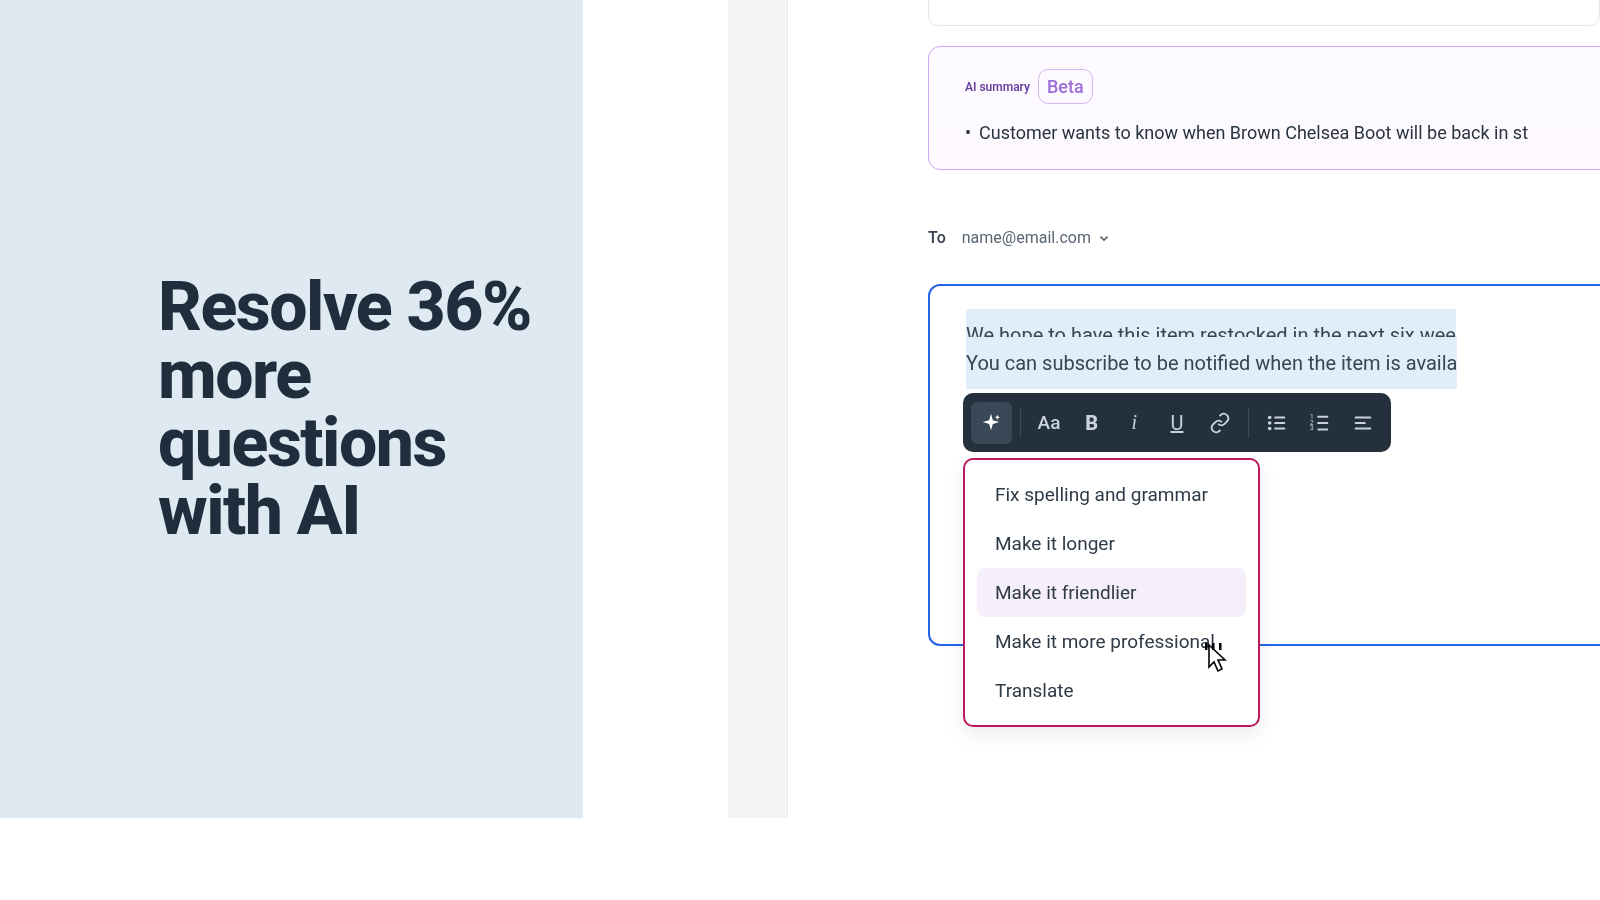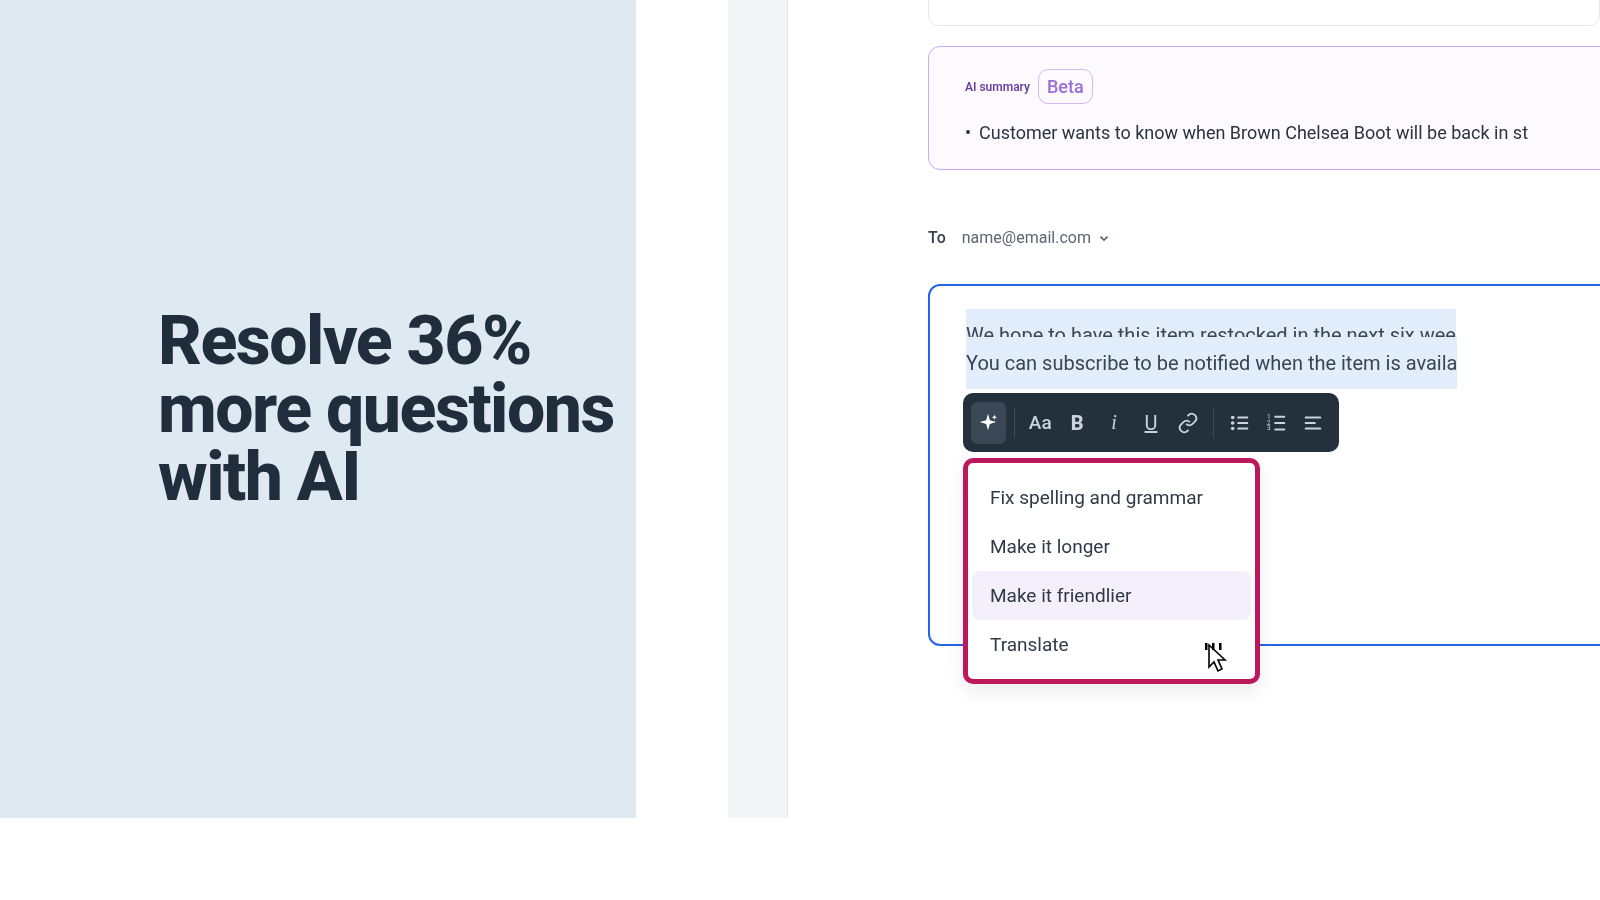--- a/index.html
+++ b/index.html
@@ -12,21 +12,21 @@
       width: 1600px;
       height: 900px;
       overflow: hidden;
       position: relative;
       background: #fff;
     }
     .left-panel {
       position: absolute;
       left: 0;
       top: 0;
-      width: 636px;
+      width: 583px;
       height: 818px;
       background: #dee9f1;
       display: flex;
       align-items: center;
       padding-left: 158px;
     }
     .headline {
       font-size: 68px;
       font-weight: 800;
       line-height: 1.0;
@@ -133,21 +133,21 @@
       line-height: 1.38;
     }
     .draft-text .highlight {
       background: #e1edfb;
       padding: 14px 0;
     }
     .toolbar {
       position: absolute;
       left: 963px;
       top: 393px;
-      width: 376px;
+      width: 428px;
       height: 59px;
       background: #25303d;
       border-radius: 10px;
       display: flex;
       align-items: center;
       padding: 0 8px;
       gap: 2px;
       z-index: 5;
     }
     .toolbar-btn {
@@ -169,24 +169,24 @@
       margin: 0 6px;
     }
     .toolbar svg { display:block; }
     .sparkle-icon svg { fill:#fff; }
     .dropdown-menu {
       position: absolute;
       left: 963px;
       top: 458px;
       width: 297px;
       background: #fff;
-      border: 5px solid #be185d;
+      border: 2px solid #be185d;
       border-radius: 10px;
       box-shadow: 0 8px 20px rgba(0,0,0,0.08);
-      padding: 10px 4px;
+      padding: 10px 12px;
       z-index: 4;
     }
     .menu-item {
       padding: 13px 18px;
       font-size: 19px;
       color: #2f3a47;
       border-radius: 8px;
     }
     .menu-item.hover {
       background: #f4effa;
@@ -291,20 +291,21 @@
       <rect x="3" y="11" width="12" height="2.2" rx="1"></rect>
       <rect x="3" y="17" width="18" height="2.2" rx="1"></rect>
     </svg>
   </div>
 </div>
 
 <div class="dropdown-menu">
   <div class="menu-item">Fix spelling and grammar</div>
   <div class="menu-item">Make it longer</div>
   <div class="menu-item hover">Make it friendlier</div>
+  <div class="menu-item">Make it more professional</div>
   <div class="menu-item">Translate</div>
 </div>
 
 <div class="cursor-icon">
   <svg width="30" height="34" viewBox="0 0 30 34">
     <path d="M9 3 L9 25 L14 20 L18 29 L22 27 L18 18 L25 18 Z" fill="#fff" stroke="#000" stroke-width="1.6"></path>
     <rect x="5" y="1" width="2.5" height="7" fill="#000"></rect>
     <rect x="12" y="1" width="2.5" height="7" fill="#000"></rect>
     <rect x="19" y="1" width="2.5" height="7" fill="#000"></rect>
   </svg>

